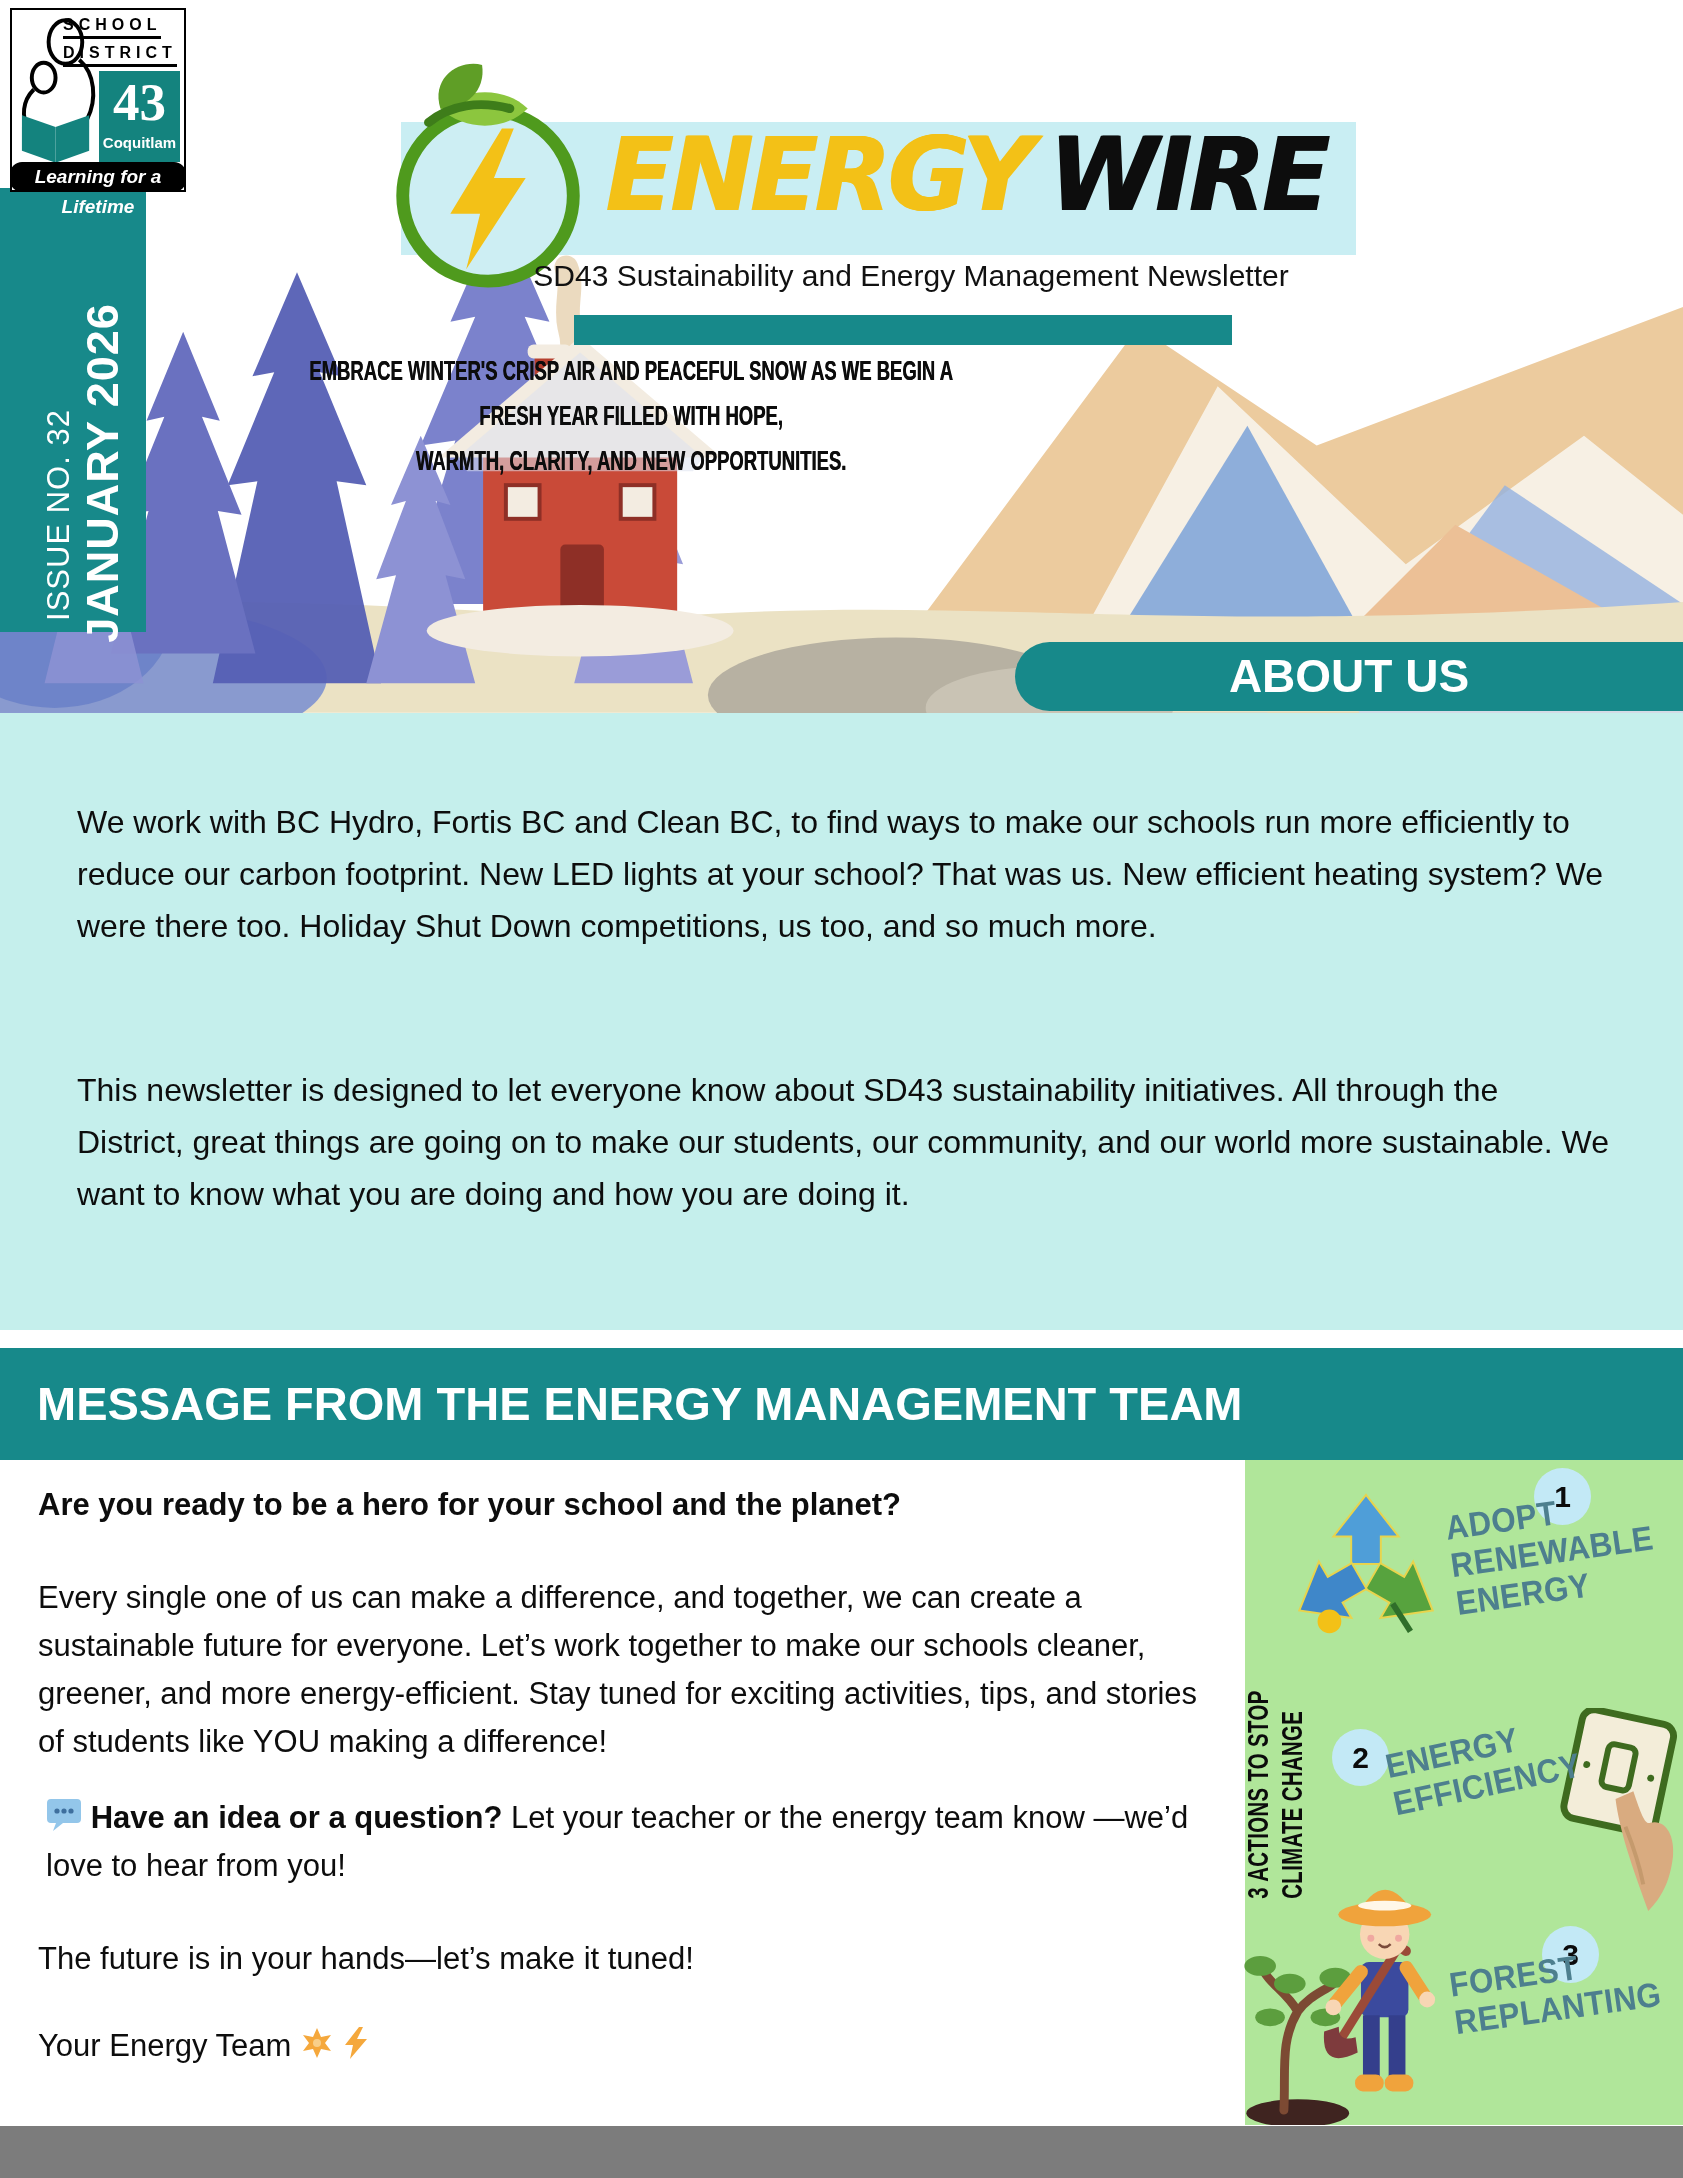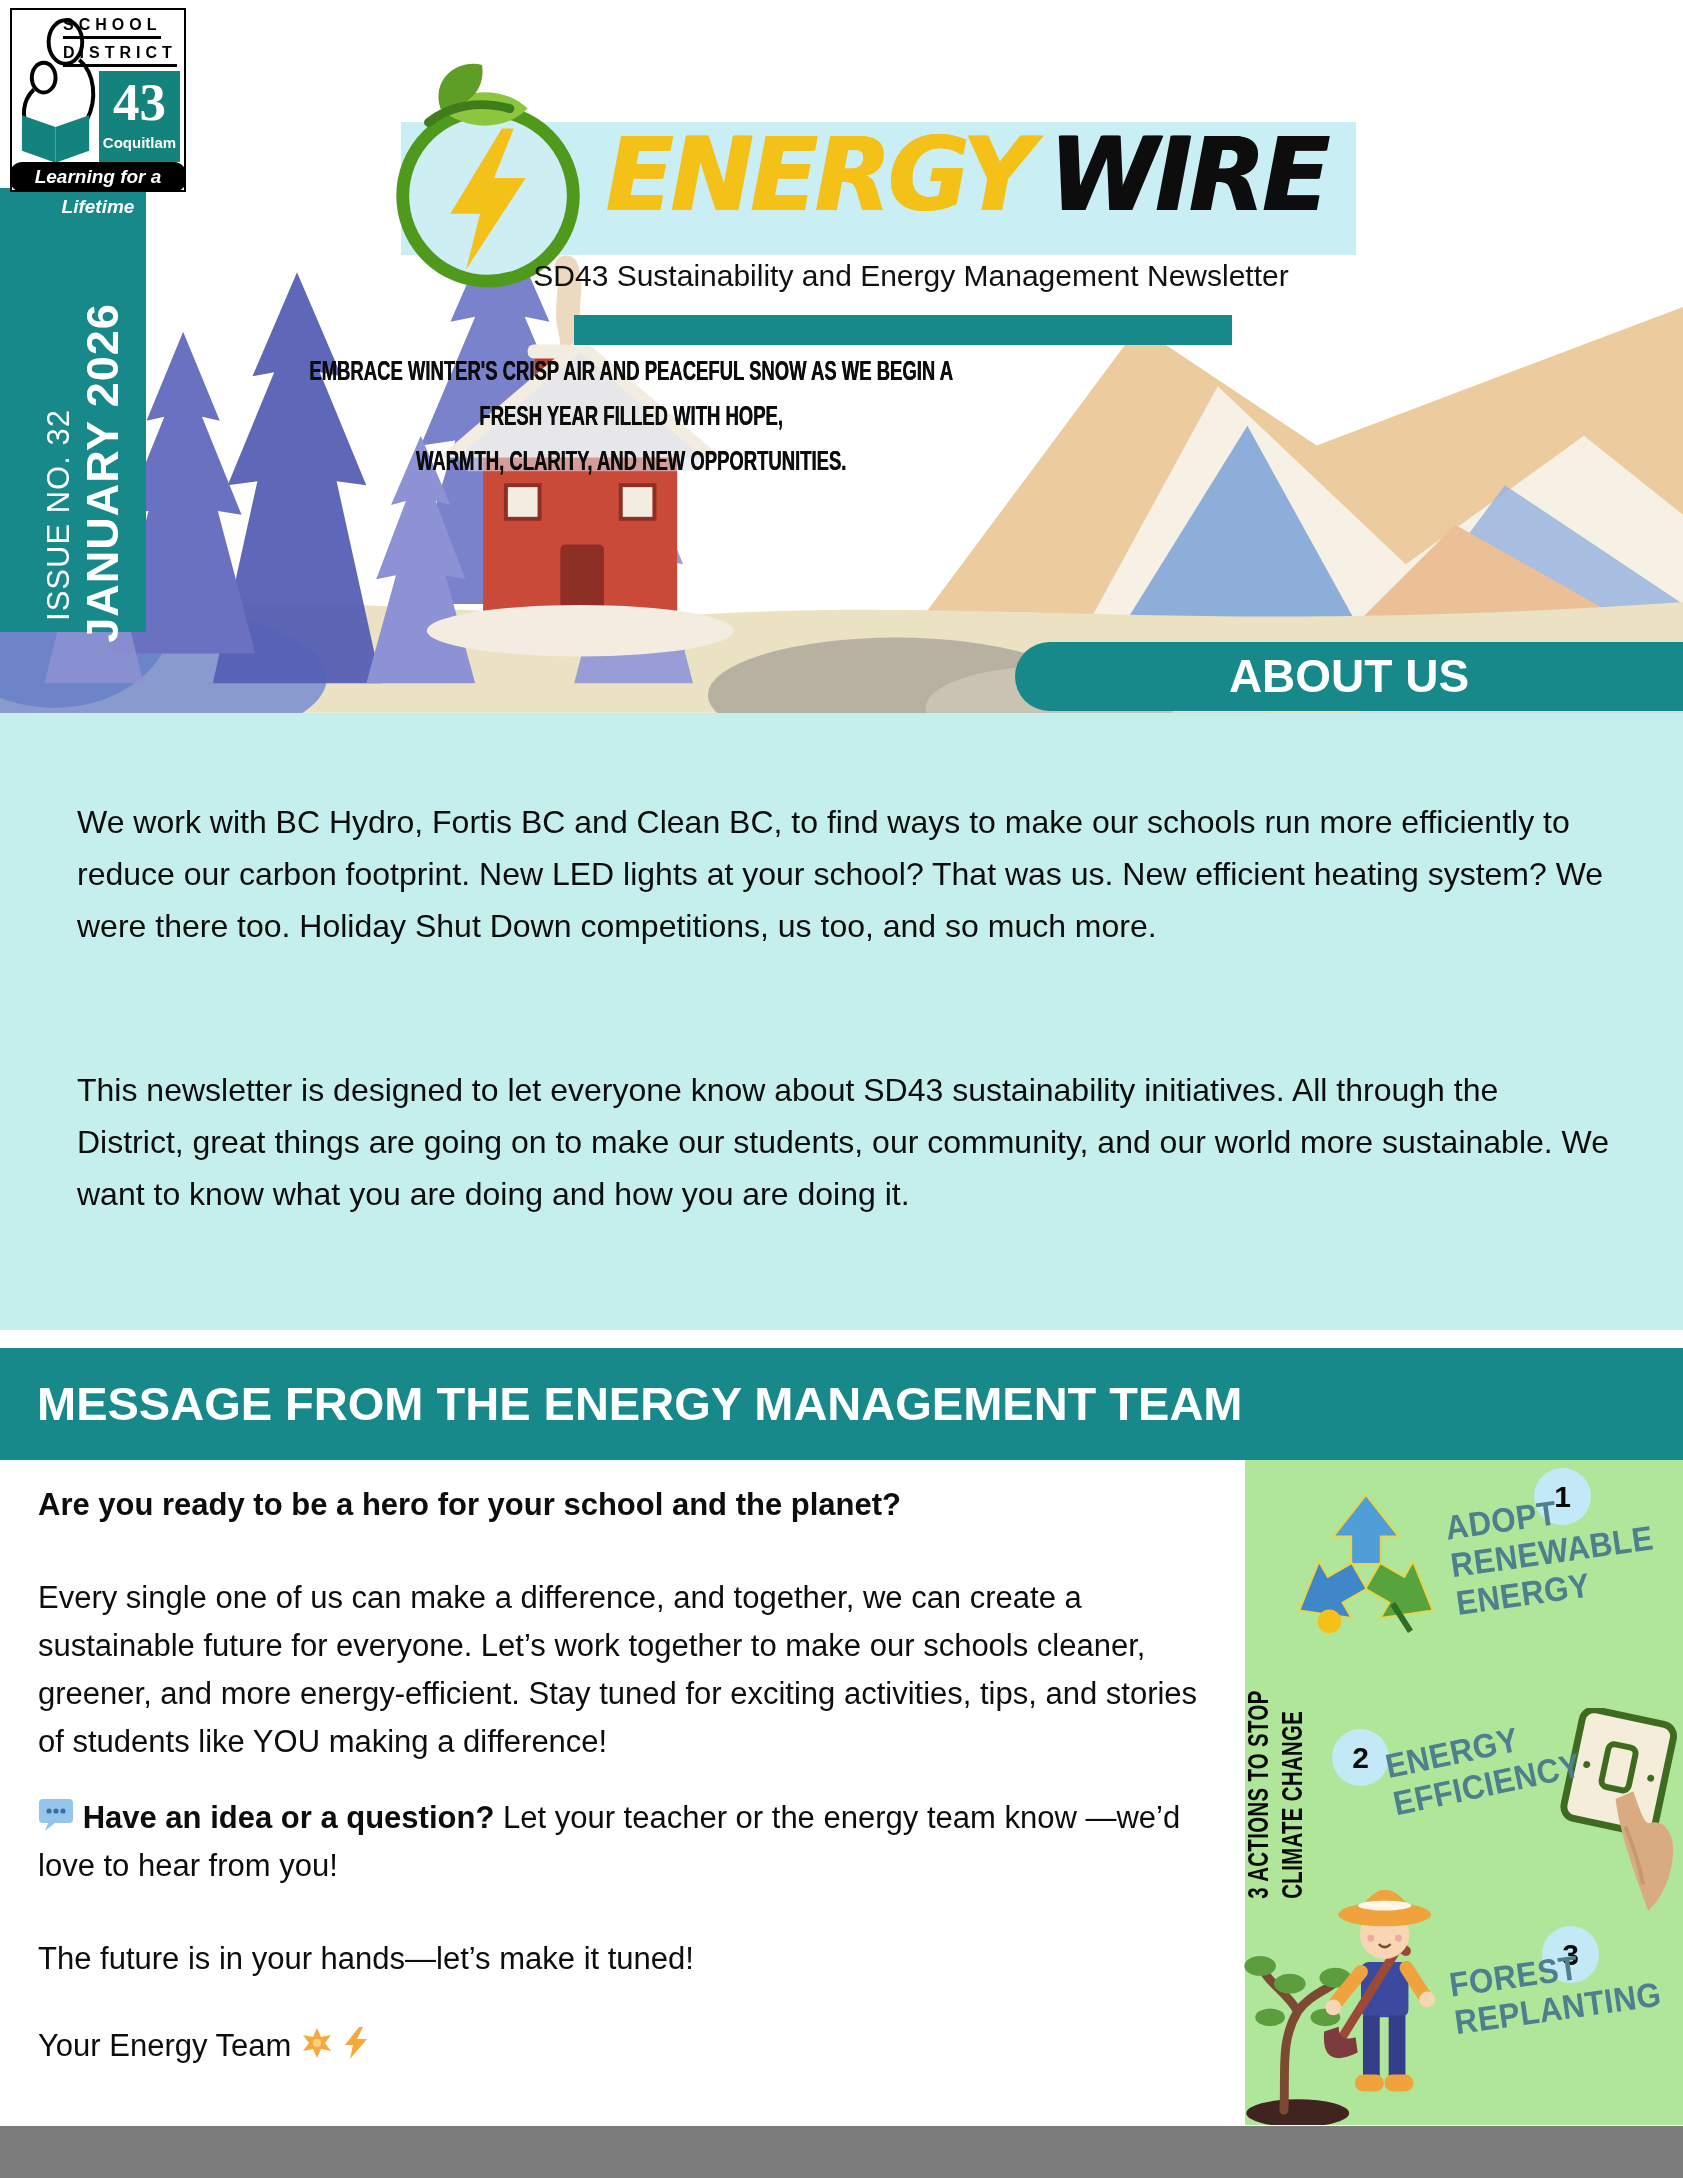--- a/index.html
+++ b/index.html
@@ -48,21 +48,21 @@
   .about-p{position:absolute;left:77px;width:1533px;font-size:32px;line-height:52px;color:#0d0d0d;}
   #about-p1{top:51px;}
   #about-p2{top:319px;}
 
   
   #msg-bar{left:0;top:1348px;width:1683px;height:112px;background:#17898a;color:#fff;
            font-weight:bold;font-size:47px;line-height:112px;padding-left:37px;box-sizing:border-box;}
   .msg-text{position:absolute;left:38px;width:1188px;color:#0d0d0d;font-size:31px;line-height:48px;}
   #msg-intro{top:1481px;font-weight:bold;}
   #msg-p1{top:1574px;}
-  #msg-idea{top:1794px;}
+  #msg-idea{top:1794px;margin-left:8px;}
   #msg-idea b{font-weight:bold;}
   #msg-close{top:1935px;}
   #msg-sig{top:2022px;}
   .inline-ico{display:inline-block;vertical-align:-4px;}
 
   
   #panel{left:1245px;top:1460px;width:438px;height:665px;background:#b0e69a;}
   #panel-title{left:1275px;top:1760px;font-size:30px;font-weight:900;color:#0b0b0b;letter-spacing:0.5px;
                transform:translate(-50%,-50%) rotate(-90deg) scaleX(0.68);}
   .badge{position:absolute;width:57px;height:57px;border-radius:50%;background:#c3e9f6;color:#0b0b0b;

